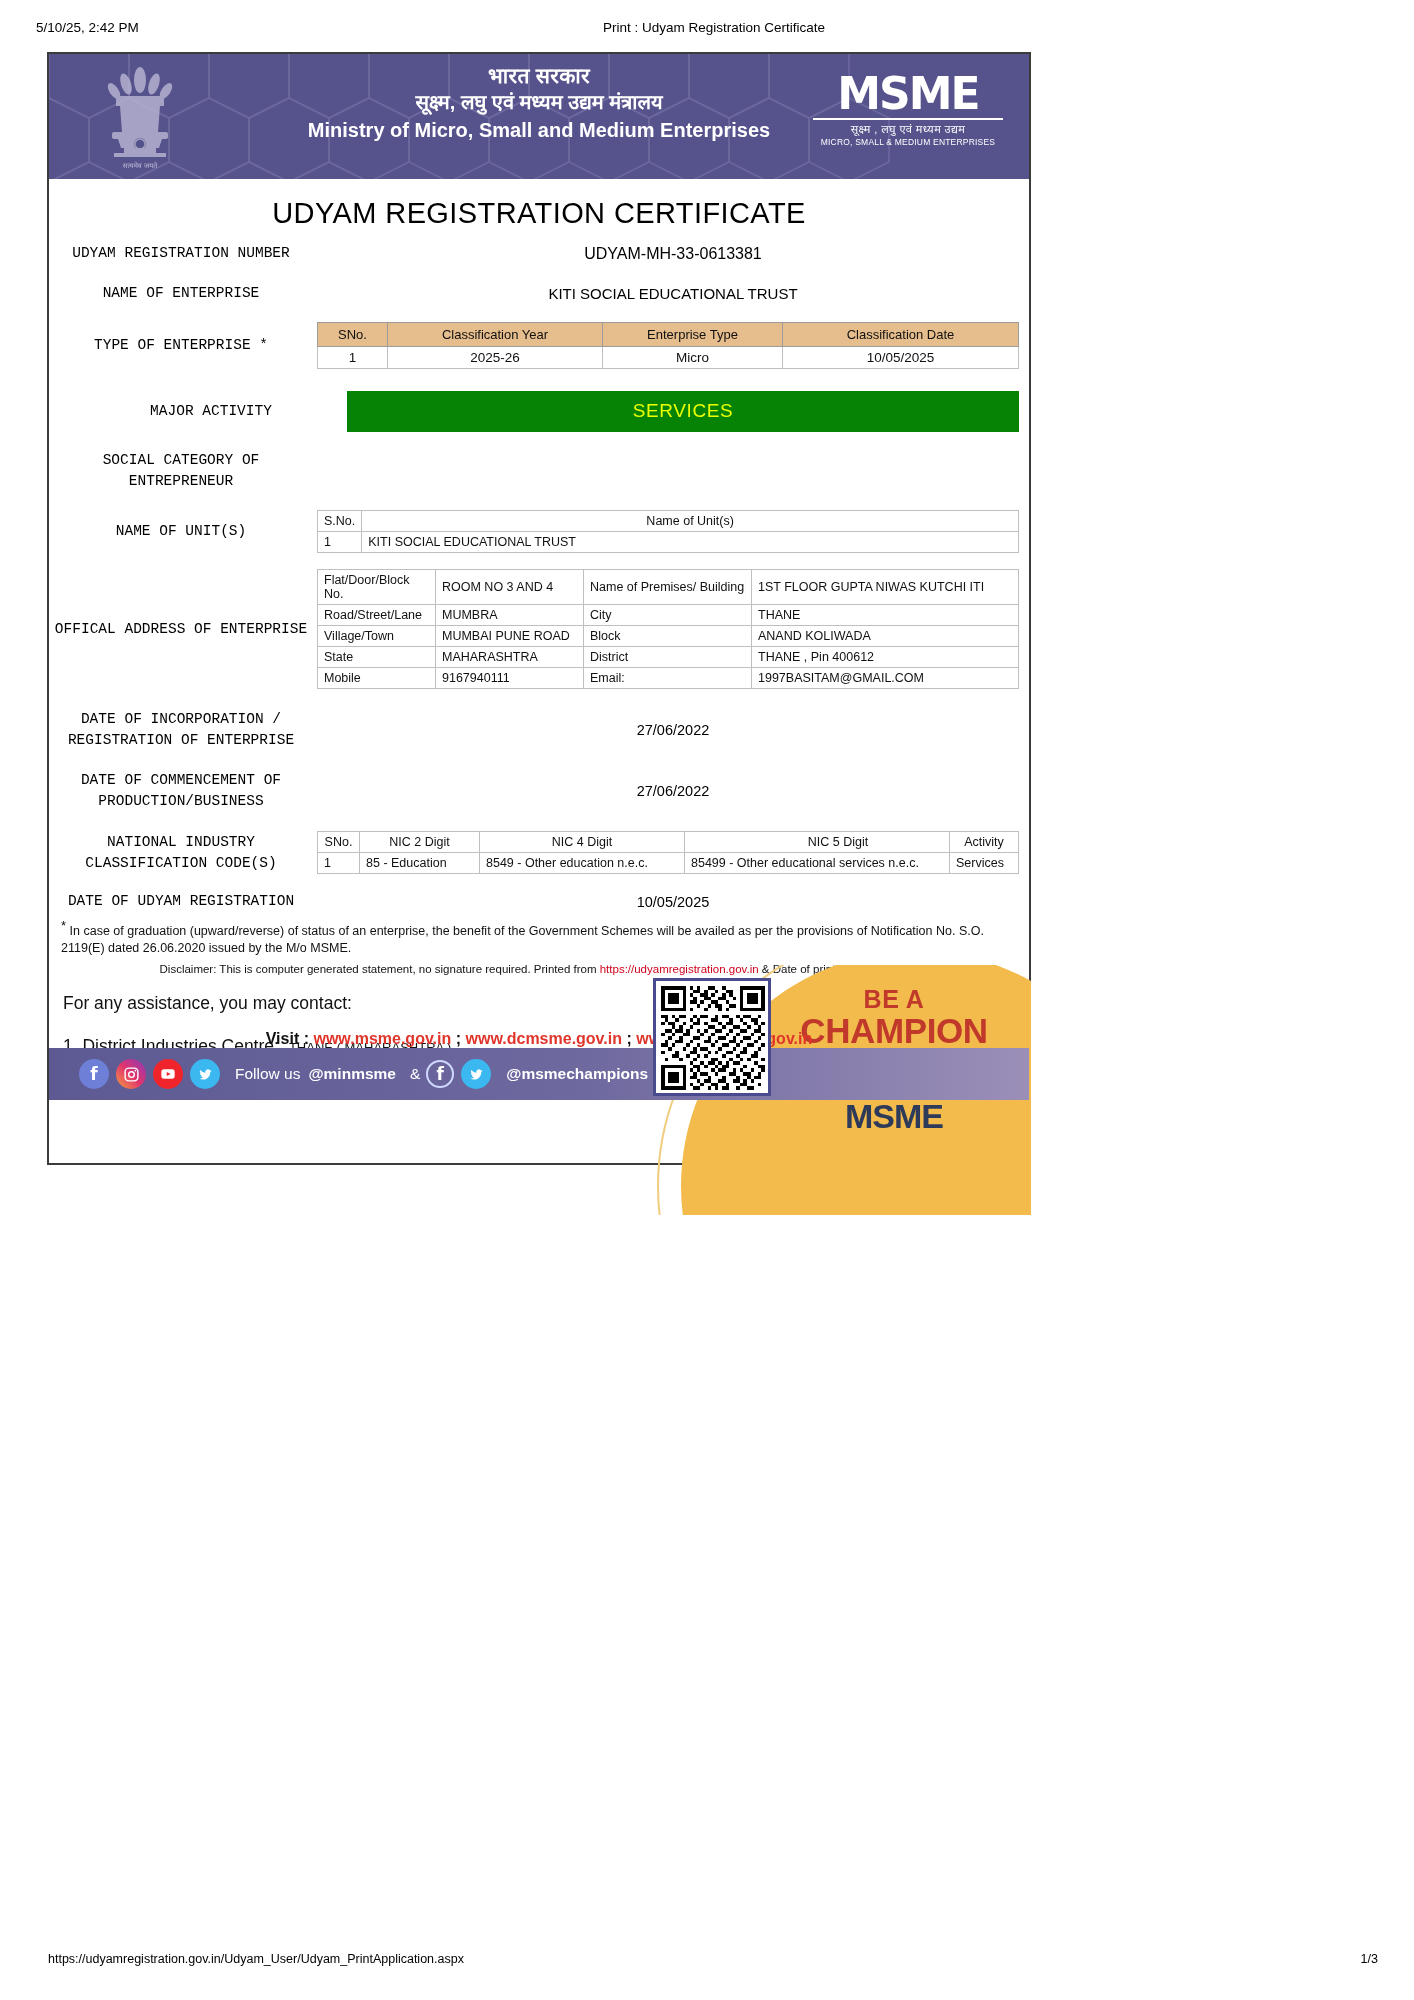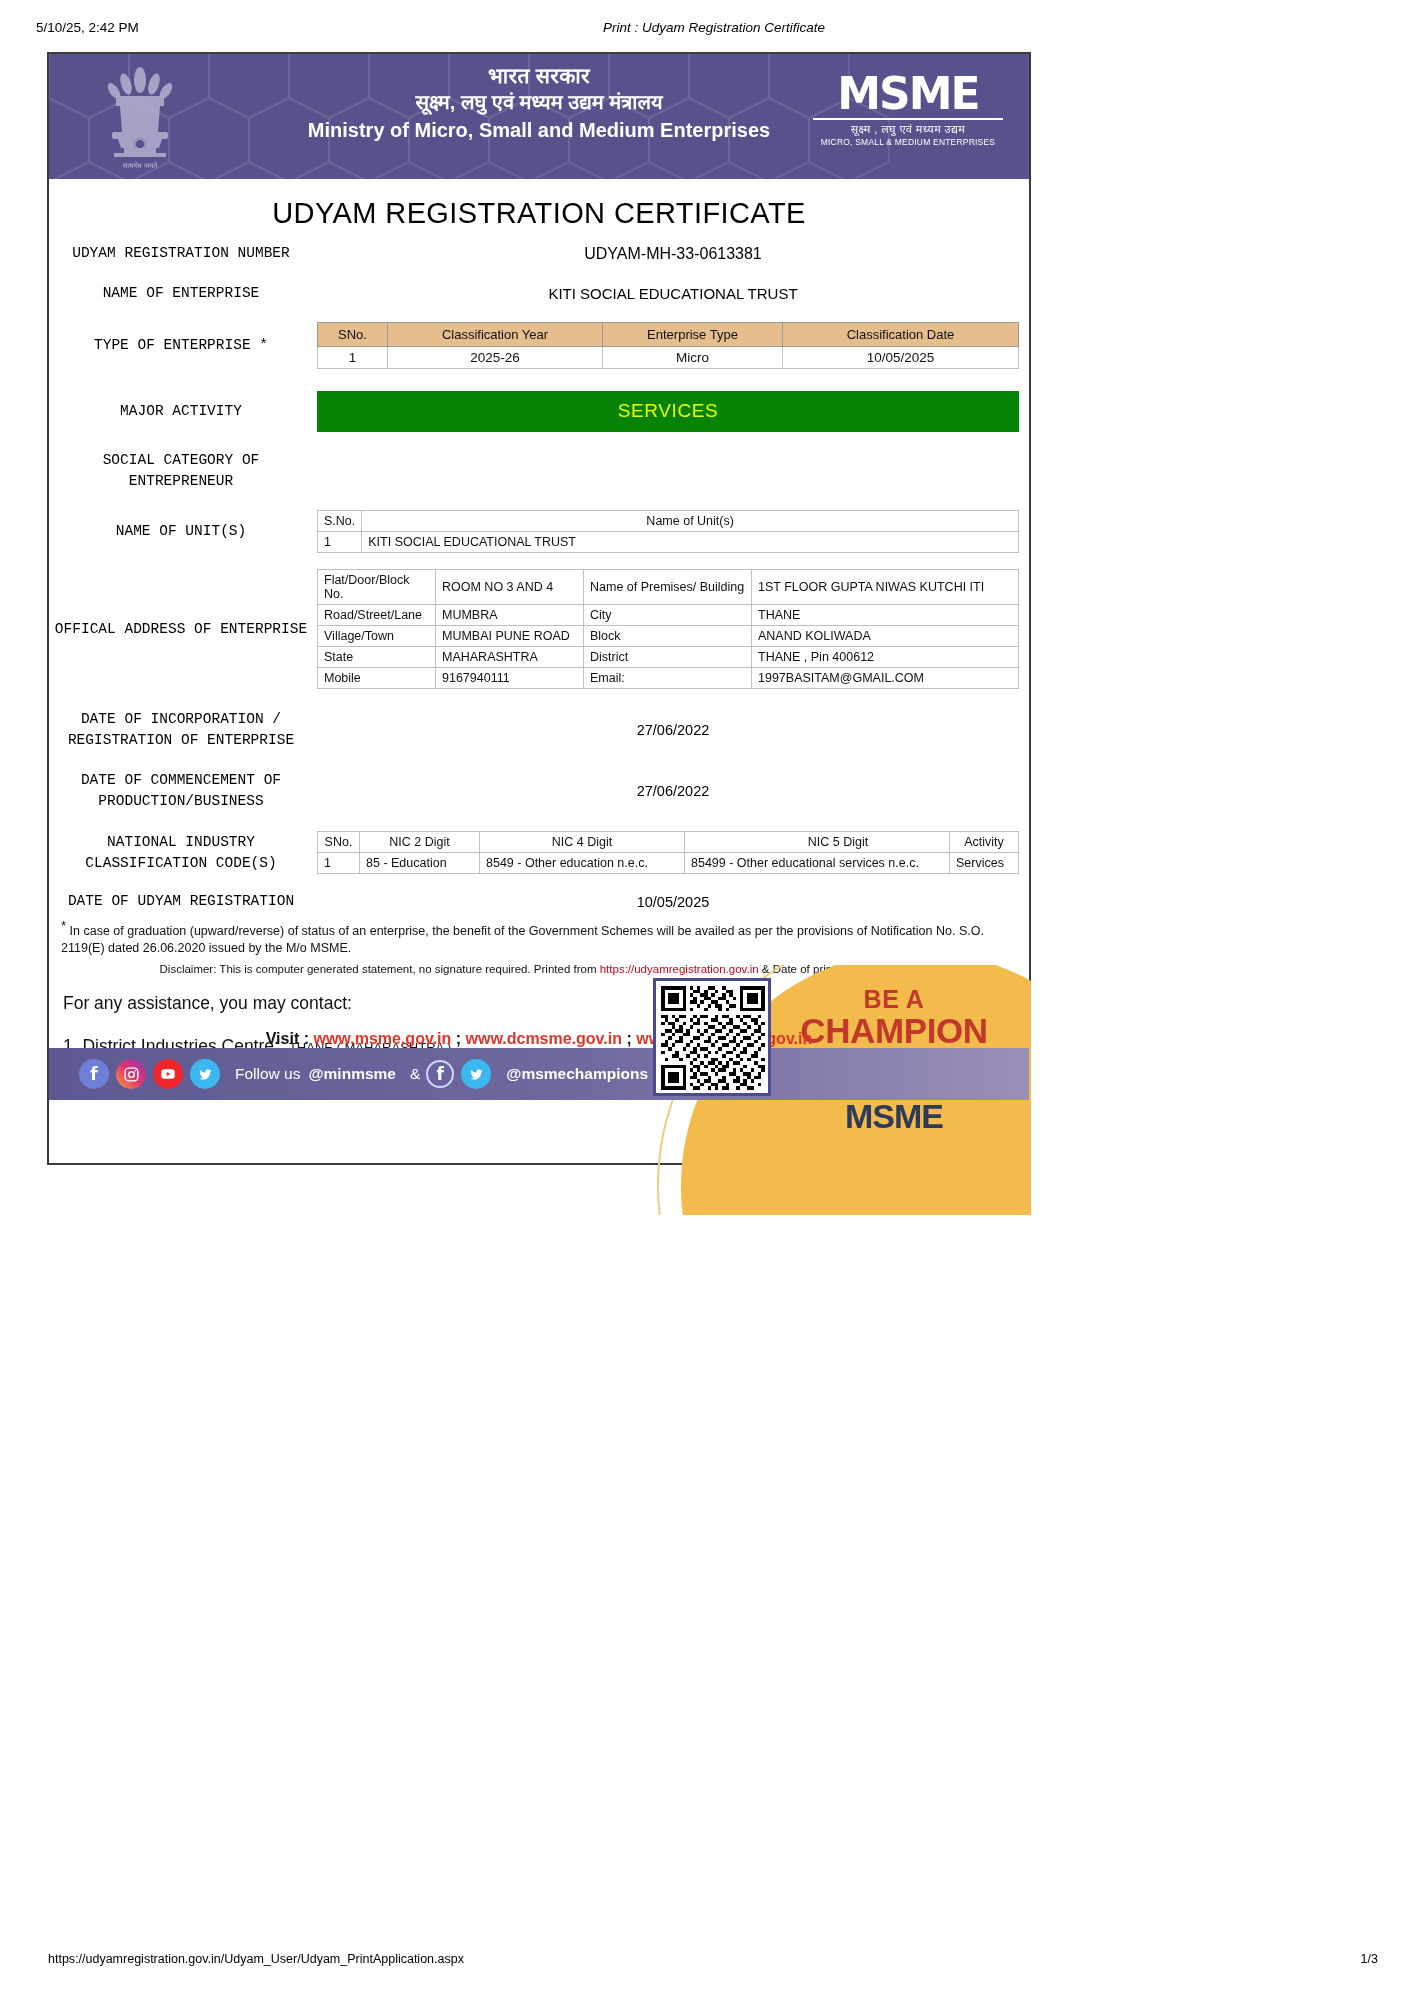--- a/index.html
+++ b/index.html
@@ -13,21 +13,21 @@
     position: relative;
     overflow: hidden;
   }
 
   
   .print-head {
     position: absolute; top: 0; left: 0; right: 0; height: 52px;
     font-size: 13.5px; color: #000;
   }
   .print-head .ph-date { position: absolute; left: 36px; top: 20px; }
-  .print-head .ph-title { position: absolute; left: 14px; right: 0; top: 20px; text-align: center; font-style: italic; }
+  .print-head .ph-title { position: absolute; left: 14px; right: 0; top: 20px; text-align: center; }
 
   .print-foot {
     position: absolute; left: 12px; right: 0; bottom: 28px; height: 20px;
     font-size: 12.5px; color: #000;
   }
   .print-foot .pf-url { position: absolute; left: 36px; top: 0; }
   .print-foot .pf-page { position: absolute; right: 36px; top: 0; }
 
   
   .cert {
@@ -352,21 +352,21 @@
             <td class="ctr" style="font-size:13.5px;">1</td>
             <td class="ctr" style="font-size:13.5px;">2025-26</td>
             <td class="ctr" style="font-size:13.5px;">Micro</td>
             <td class="ctr" style="font-size:13.5px;">10/05/2025</td>
           </tr>
         </tbody>
           </table>
       </div>
     </div>
 
-    <div class="row" style="margin-top:22px;">
+    <div class="row" style="margin-top:22px;padding-left:30px;">
       <div class="lbl">MAJOR ACTIVITY</div>
       <div class="valbox">
         <div class="services-bar">SERVICES</div>
       </div>
     </div>
 
     <div class="row" style="margin-top:18px;">
       <div class="lbl" style="line-height:21px;">SOCIAL CATEGORY OF ENTREPRENEUR</div>
     </div>
 

